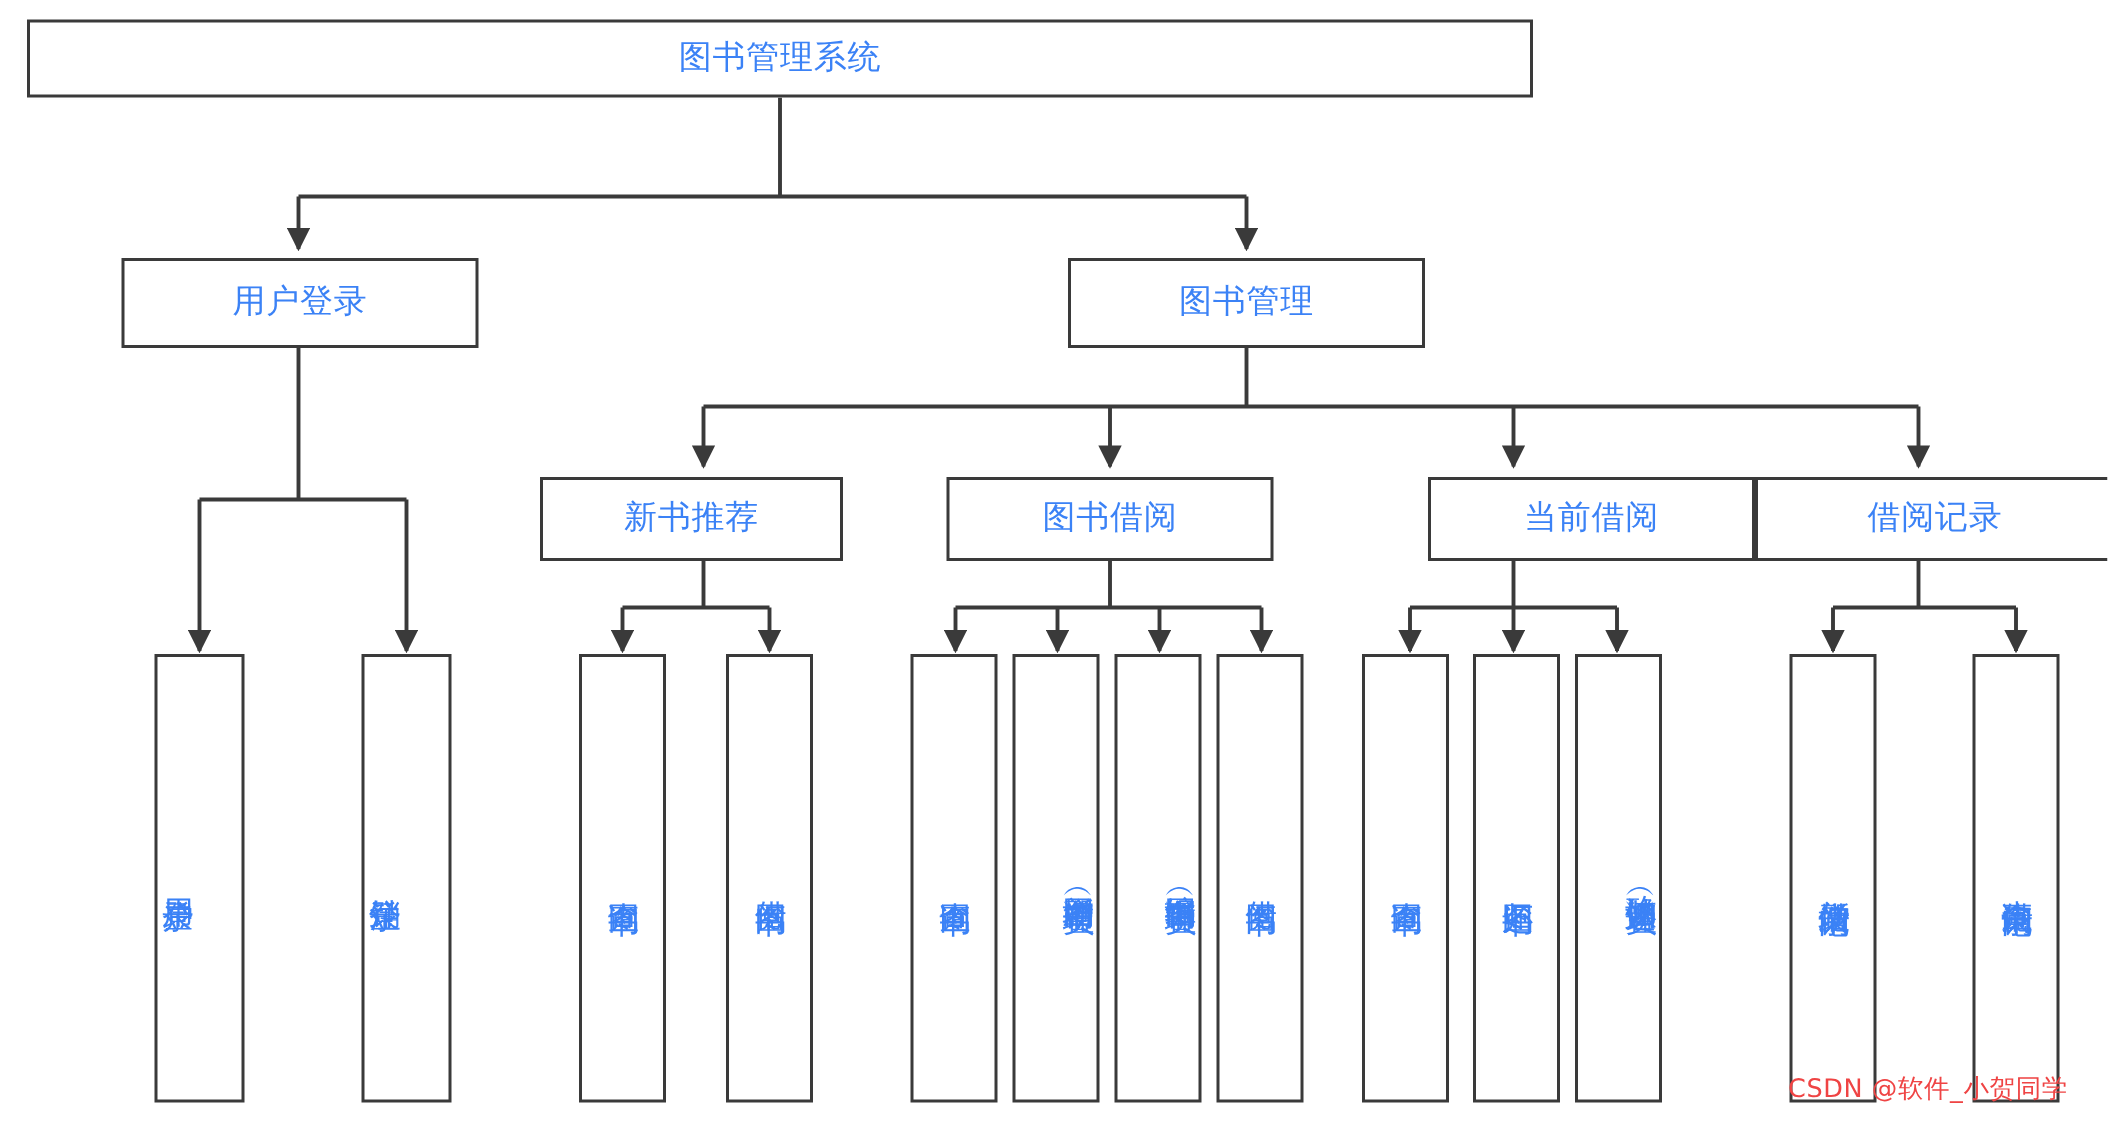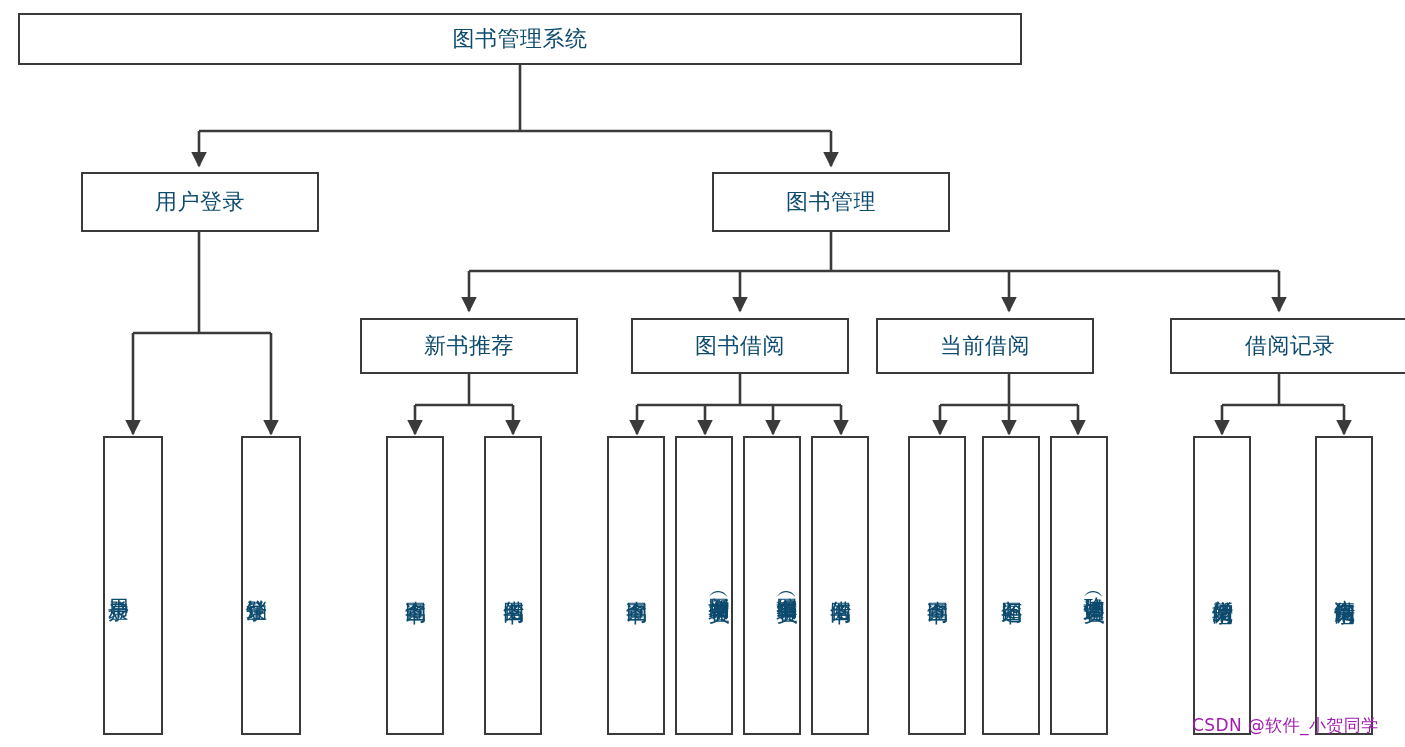--- a/index.html
+++ b/index.html
@@ -25,21 +25,21 @@
     height: 747px;
   }
   .node {
     position: absolute;
     box-sizing: border-box;
     border: 2px solid #3a3a3a;
     background: #ffffff;
     display: flex;
     align-items: center;
     justify-content: center;
-    color: #0c4a6e;
+    color: #3b82f6;
   }
   .node-h {
     font-size: 22px;
     line-height: 1.1;
     letter-spacing: 0.5px;
   }
   .node-v {
     writing-mode: vertical-rl;
     text-orientation: upright;
     font-size: 21px;
@@ -52,21 +52,21 @@
     align-items: flex-end;
     padding-bottom: 10px;
   }
   .node-v.align-start {
     align-items: flex-start;
     padding-top: 4px;
   }
   .watermark {
     position: absolute;
     font-size: 17px;
-    color: #a21caf;
+    color: #ef4444;
     white-space: nowrap;
     letter-spacing: 0.4px;
   }
 </style>
 </head>
 <body>
 
 <div id="canvas">
 
   <svg id="wires" viewBox="0 0 1405 747" xmlns="http://www.w3.org/2000/svg">
@@ -117,23 +117,23 @@
       <path d="M 1222 405 L 1222 434" marker-end="url(#arrow)"></path>
       <path d="M 1344 405 L 1344 434" marker-end="url(#arrow)"></path>
     </g>
   </svg>
 
   <div class="node node-h" style="left:18px; top:13px; width:1004px; height:52px;">图书管理系统</div>
 
   <div class="node node-h" style="left:81px; top:172px; width:238px; height:60px;">用户登录</div>
   <div class="node node-h" style="left:712px; top:172px; width:238px; height:60px;">图书管理</div>
 
-  <div class="node node-h" style="left:360px; top:318px; width:218px; height:56px;">新书推荐</div>
+  <div class="node node-h" style="left:360px; top:318px; width:202px; height:56px;">新书推荐</div>
   <div class="node node-h" style="left:631px; top:318px; width:218px; height:56px;text-align:center;">图书借阅</div>
-  <div class="node node-h" style="left:876px; top:318px; width:218px; height:56px;">当前借阅</div>
+  <div class="node node-h" style="left:952px; top:318px; width:218px; height:56px;">当前借阅</div>
   <div class="node node-h" style="left:1170px; top:318px; width:240px; height:56px;">借阅记录</div>
 
   <div class="node node-v align-end" style="left:103px; top:436px; width:60px; height:299px;">用户登录</div>
   <div class="node node-v align-end" style="left:241px; top:436px; width:60px; height:299px;">注销登录</div>
 
   <div class="node node-v" style="left:386px; top:436px; width:58px; height:299px;">查询图书</div>
   <div class="node node-v" style="left:484px; top:436px; width:58px; height:299px;">借阅图书</div>
 
   <div class="node node-v" style="left:607px; top:436px; width:58px; height:299px;">查询图书</div>
   <div class="node node-v align-start" style="left:675px; top:436px; width:58px; height:299px;">新增图书（管理员）</div>

